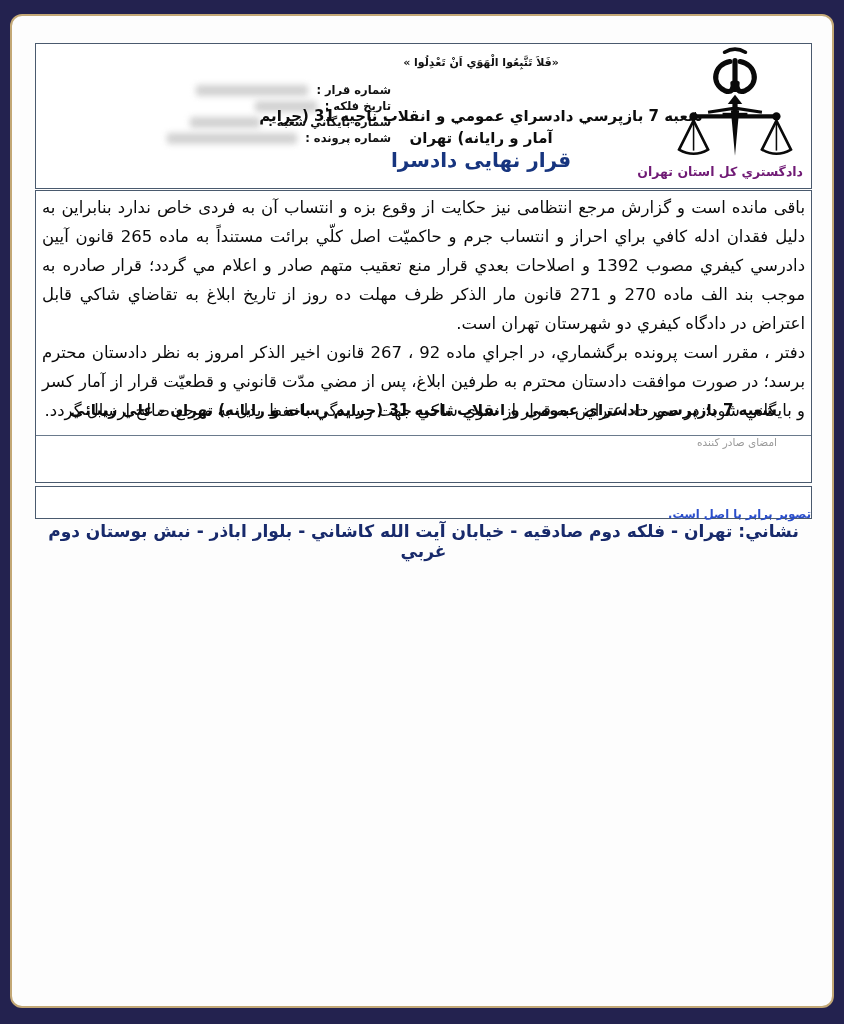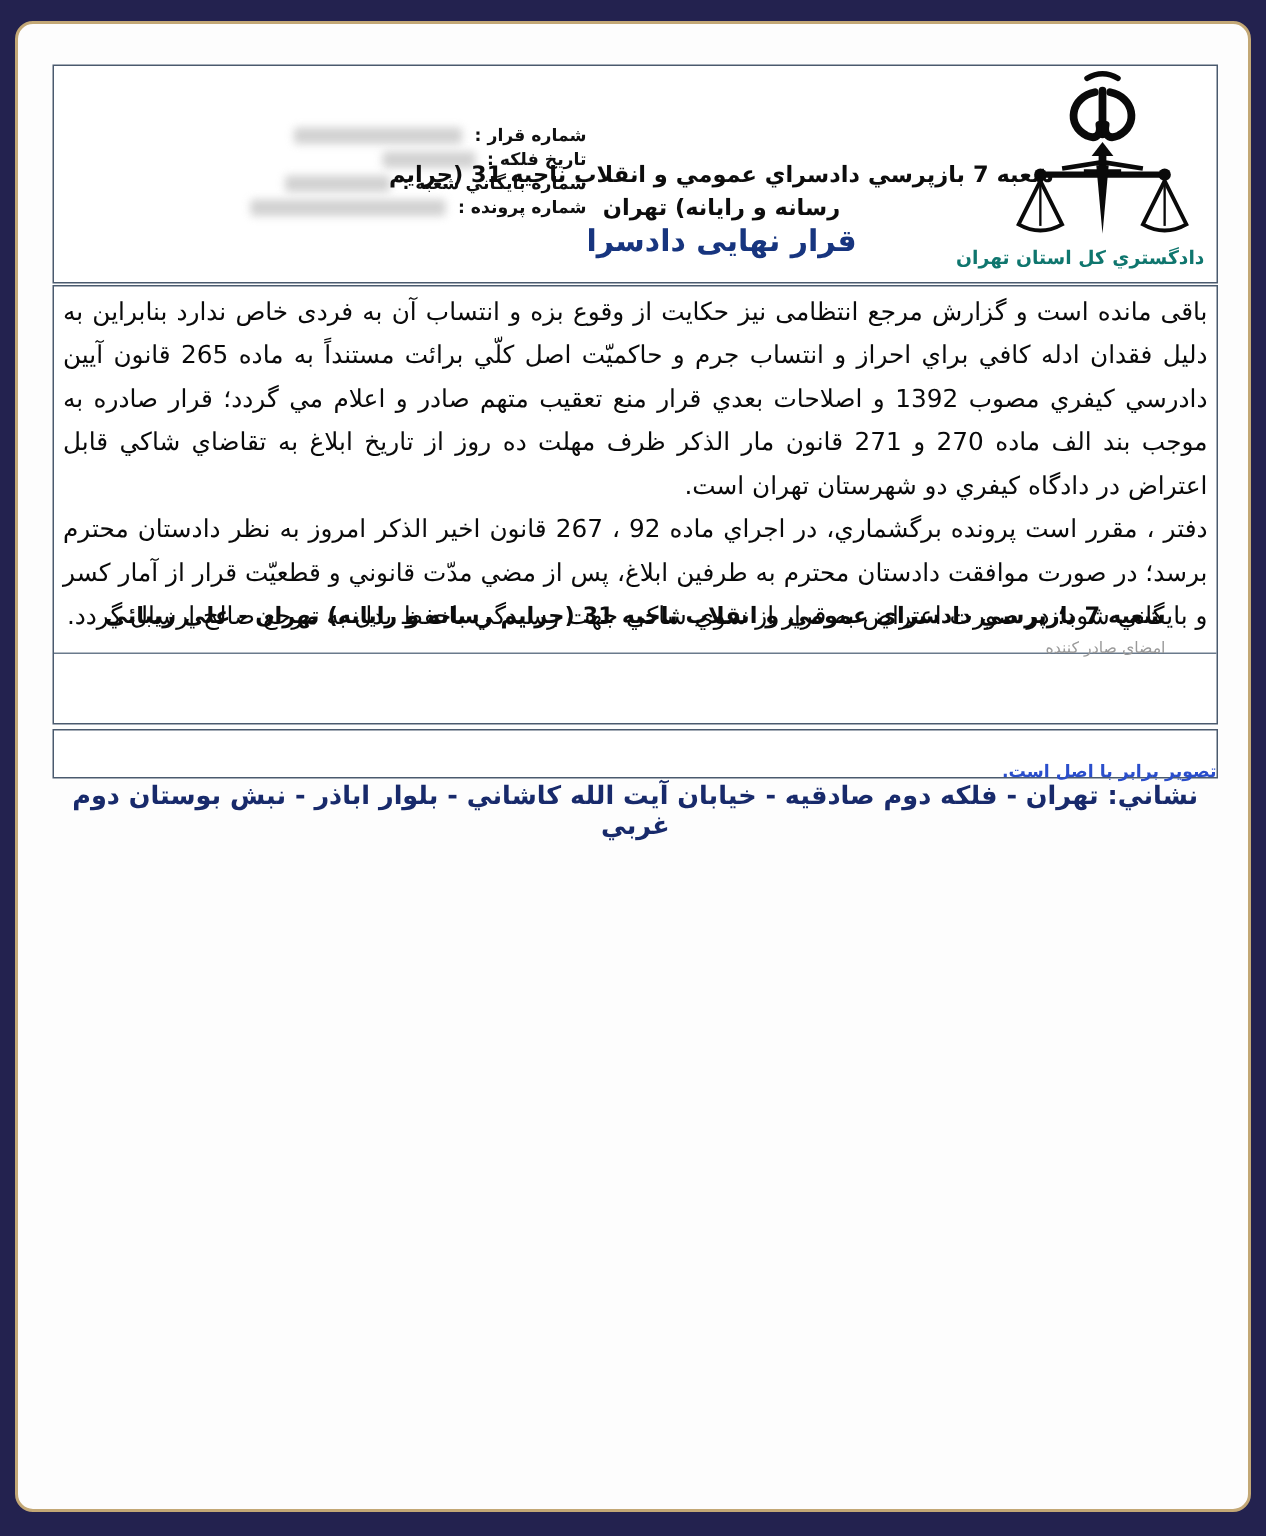--- a/index.html
+++ b/index.html
@@ -43,61 +43,62 @@
   }
   .doc-title {
     position:absolute; top:104px; left:210px; width:470px;
     direction:rtl; text-align:center;
     font-size:20px; font-weight:bold; color:#17357f;
   }
   .logo-wrap {
     position:absolute; top:2px; right:8px; width:136px; text-align:center;
   }
   .logo-caption {
-    font-size:12.5px; font-weight:bold; color:#0f766e; margin-top:-2px;
+    font-size:12.5px; font-weight:bold; color:#701a75; margin-top:-2px;
     direction:rtl; white-space:nowrap;
   }
 
   
   .body-text {
     position:absolute; top:2px; left:6px; right:6px;
     direction:rtl; text-align:justify;
     font-size:16.5px; line-height:29px; color:#0a0a0a;
   }
   .signature-line {
     position:absolute; top:210px; left:0; width:100%;
     direction:rtl; text-align:center;
     font-size:15px; font-weight:bold; color:#0d0d0d;
   }
   .sig-divider {
     position:absolute; top:244px; left:0; width:100%;
     border-top:1px solid #6a7a8c;
   }
   .signer-label {
-    position:absolute; top:235px; right:34px;
+    position:absolute; top:245px; right:34px;
     direction:rtl; font-size:10.5px; color:#9a9a9a;
   }
 
   
   .footer-certify {
     margin-top:20px; direction:rtl; 
     font-size:11.5px; font-weight:bold; color:#2a4ecb;
   }
   .footer-address {
     direction:rtl; text-align:center;
     font-size:17px; font-weight:bold; color:#182a6b;
   }
 </style>
 </head>
 <body>
 
 <div class="page">
 
   <div class="boxed header-box">
 
+    <div class="quote">«فَلاَ تَتَّبِعُوا الْهَوَي اَنْ تَعْدِلُوا »</div>
 
     <div class="fields">
       <div class="field-row">
         <div class="field-label">شماره قرار :</div>
         <div class="field-blur" style="width:112px"></div>
       </div>
       <div class="field-row">
         <div class="field-label">تاريخ فلكه :</div>
         <div class="field-blur" style="width:62px"></div>
       </div>
@@ -106,21 +107,21 @@
         <div class="field-blur" style="width:70px"></div>
       </div>
       <div class="field-row">
         <div class="field-label">شماره پرونده :</div>
         <div class="field-blur" style="width:130px"></div>
       </div>
     </div>
 
     <div class="branch-heading">
       <div>شعبه 7 بازپرسي دادسراي عمومي و انقلاب ناحيه 31 (جرايم</div>
-      <div>رسانه و رايانه) تهران</div>
+      <div>آمار و رايانه) تهران</div>
     </div>
 
     <div class="doc-title">قرار نهایی دادسرا</div>
 
     <div class="logo-wrap">
       <svg width="126" height="116" viewBox="0 0 120 112">
         <g stroke="#0a0a0a" fill="none" stroke-linecap="round">
 
           <path d="M50,6 Q60,0 70,6" stroke-width="3.5"></path>
 

